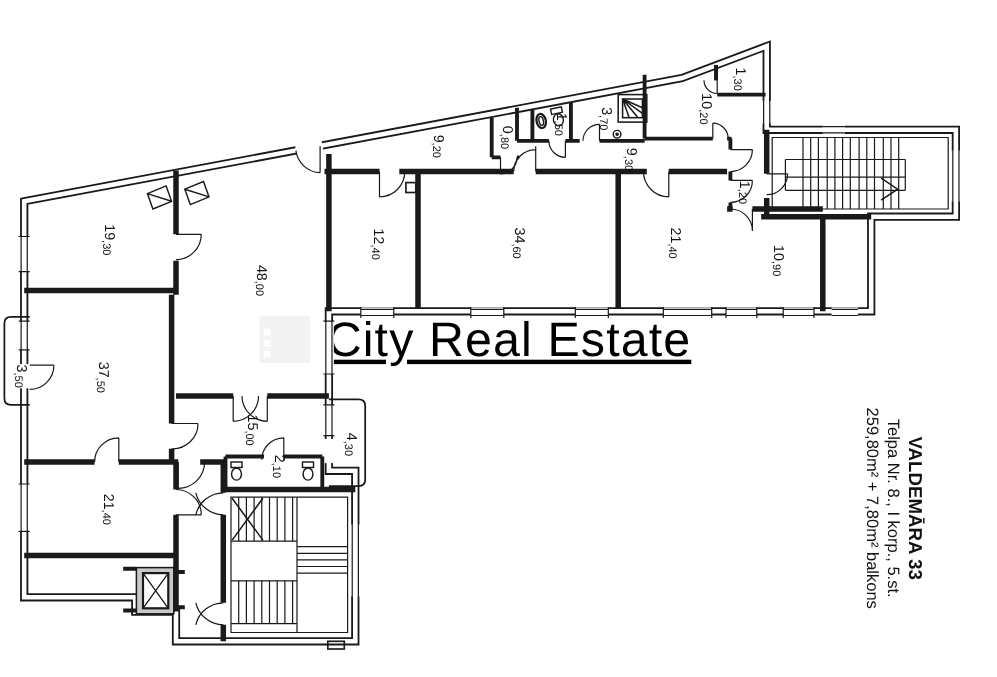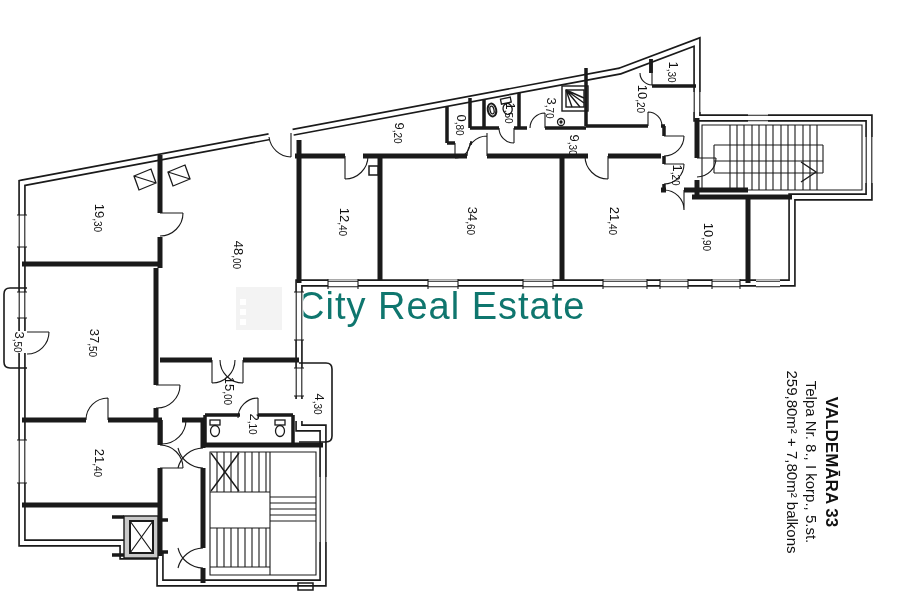--- a/index.html
+++ b/index.html
@@ -1,22 +1,22 @@
 <!DOCTYPE html>
 <html><head>
 <meta charset="utf-8">
 <style>
   html,body{margin:0;padding:0;background:#fff;}
   #stage{position:relative;width:906px;height:615px;background:#fff;overflow:hidden;
          font-family:"Liberation Sans",sans-serif;}
   #stage svg{position:absolute;left:0;top:0;z-index:2;}
   .wm-logo{position:absolute;left:236px;top:287px;width:46px;height:43px;background:#f3f3f3;z-index:1;}
   .wm-logo i{position:absolute;width:6px;height:6px;background:#ffffff;left:4px;}
-  .wm-text{position:absolute;left:297px;top:285px;z-index:1;font-size:38px;color:#0f766e;
-           letter-spacing:1px;white-space:nowrap;}
+  .wm-text{position:absolute;left:297px;top:285px;z-index:1;font-size:44px;color:#000000;
+           letter-spacing:1px;white-space:nowrap;text-decoration:underline;}
   .title-block{position:absolute;left:707px;top:433px;width:210px;height:58px;z-index:3;
                transform:rotate(90deg);text-align:center;color:#111;}
   .title-block .l1{font-size:17px;font-weight:bold;line-height:20px;white-space:nowrap;}
   .title-block .l2,.title-block .l3{font-size:15px;line-height:19px;white-space:nowrap;}
   svg text{fill:#111;}
 </style>
 </head>
 <body>
 
 <div id="stage">

